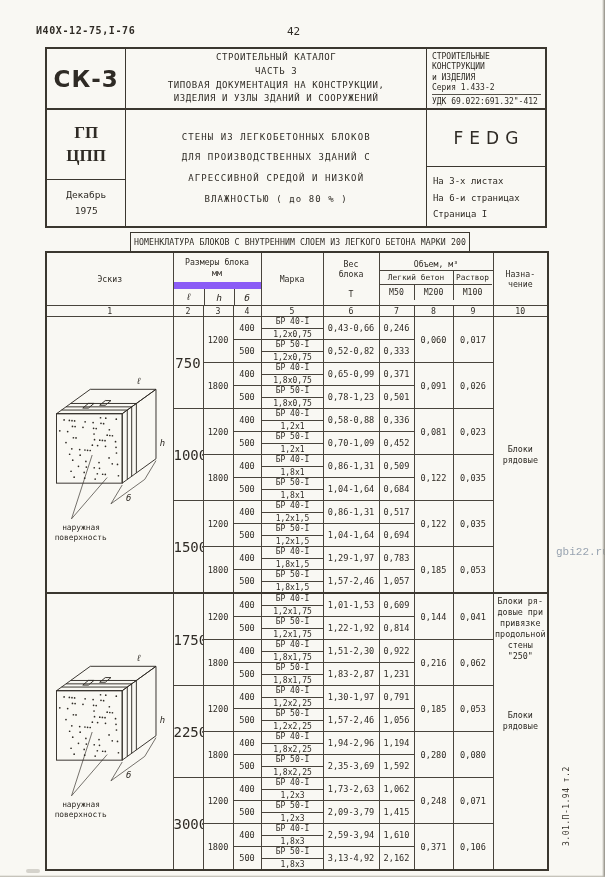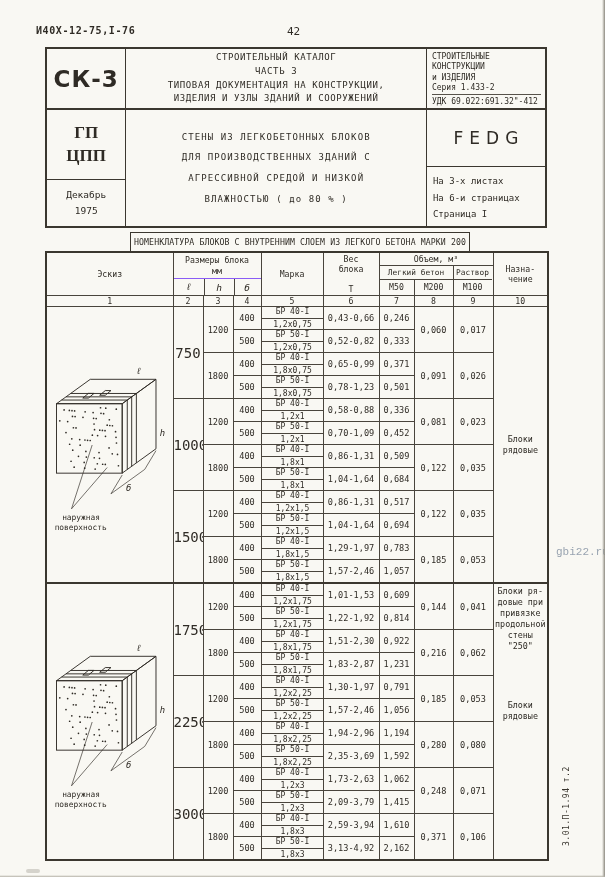--- a/index.html
+++ b/index.html
@@ -36,21 +36,21 @@
   
   .tbl-title{position:absolute;left:130px;top:232px;width:340px;height:19px;border:1.5px solid #3b372f;border-bottom:none;
              display:flex;align-items:center;justify-content:center;font-size:8.2px;letter-spacing:.1px;background:#f9f8f3;white-space:nowrap}
 
   
   table.main{position:absolute;left:45px;top:251px;width:502px;border-collapse:collapse;table-layout:fixed;
              border:2px solid #3b372f;font-size:9px;background:#f9f8f3}
   .main th,.main td{border:1px solid #49443c;vertical-align:middle;text-align:center;padding:0;overflow:hidden}
   .main thead th{font-weight:normal;font-size:8.2px;height:42px}
   .th-dims,.th-vol{vertical-align:top;padding:0}
-  .dims-title{height:26px;display:flex;align-items:center;justify-content:center;border-bottom:1px solid #8b5cf6;line-height:1.25}
+  .dims-title{height:36px;display:flex;align-items:center;justify-content:center;border-bottom:7px solid #8b5cf6;line-height:1.25}
   .subrow{display:flex}
   .subrow span{display:flex;align-items:center;justify-content:center;border-left:1px solid #49443c}
   .subrow span:first-child{border-left:none}
   .th-dims .subrow span{height:16px;font-style:italic;font-size:9.5px}
   .vol-title{height:12px;display:flex;align-items:center;justify-content:center;border-bottom:1px solid #49443c}
   .vol-mid span{height:14px;border-bottom:1px solid #49443c;font-size:7.8px}
   .vol-mid{border-bottom:0}
   .vol-sub span{height:15px}
   .numrow td{height:11px;font-size:8.2px}
   tbody tr{height:22.6px}

